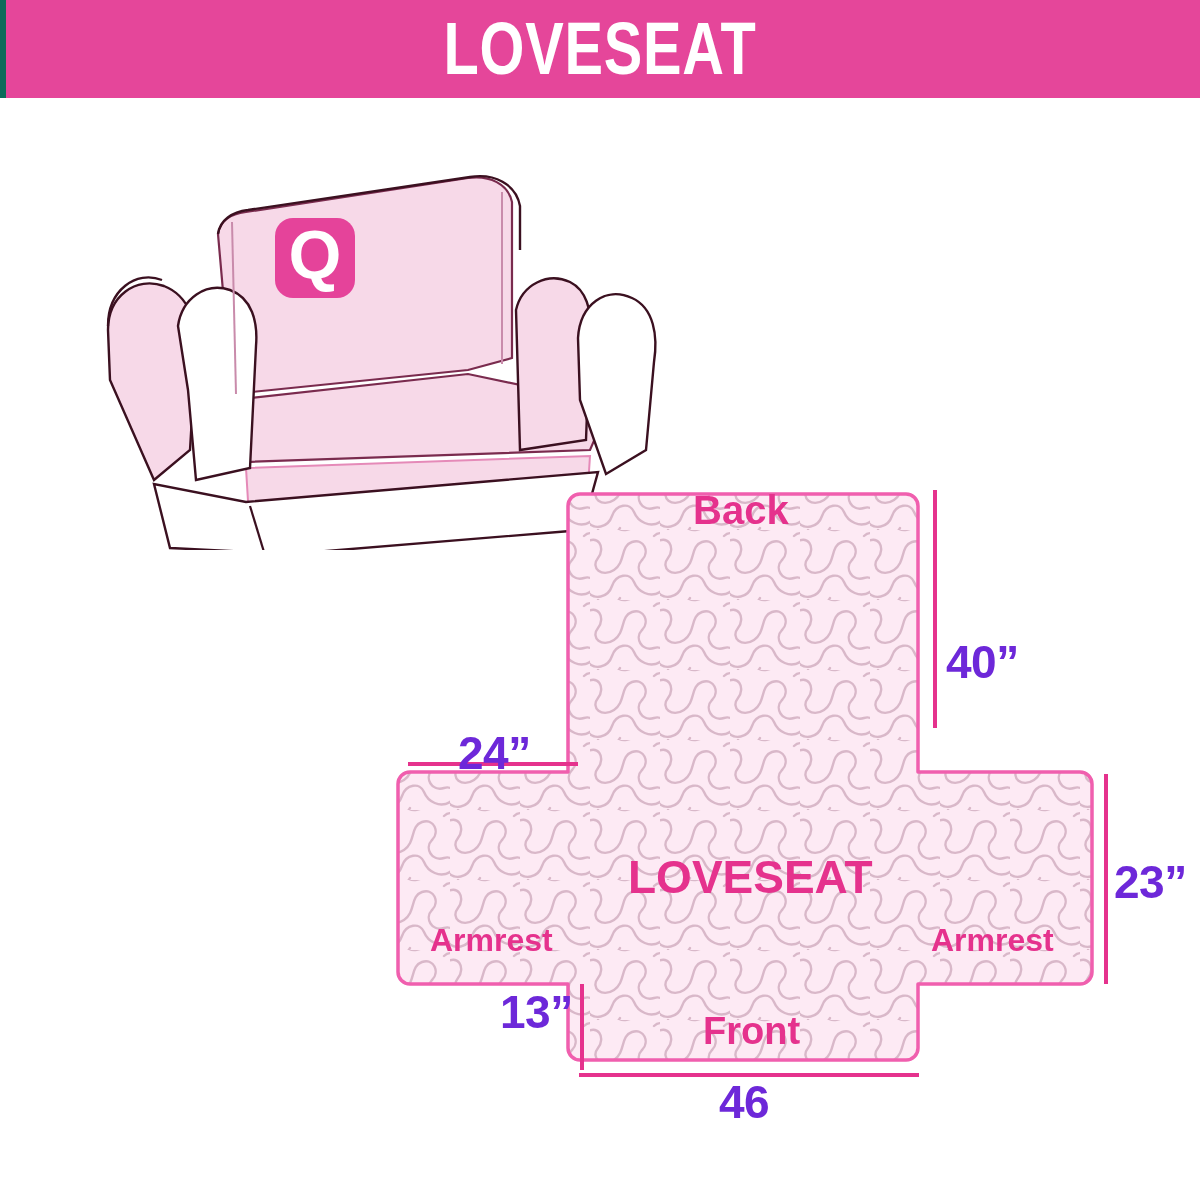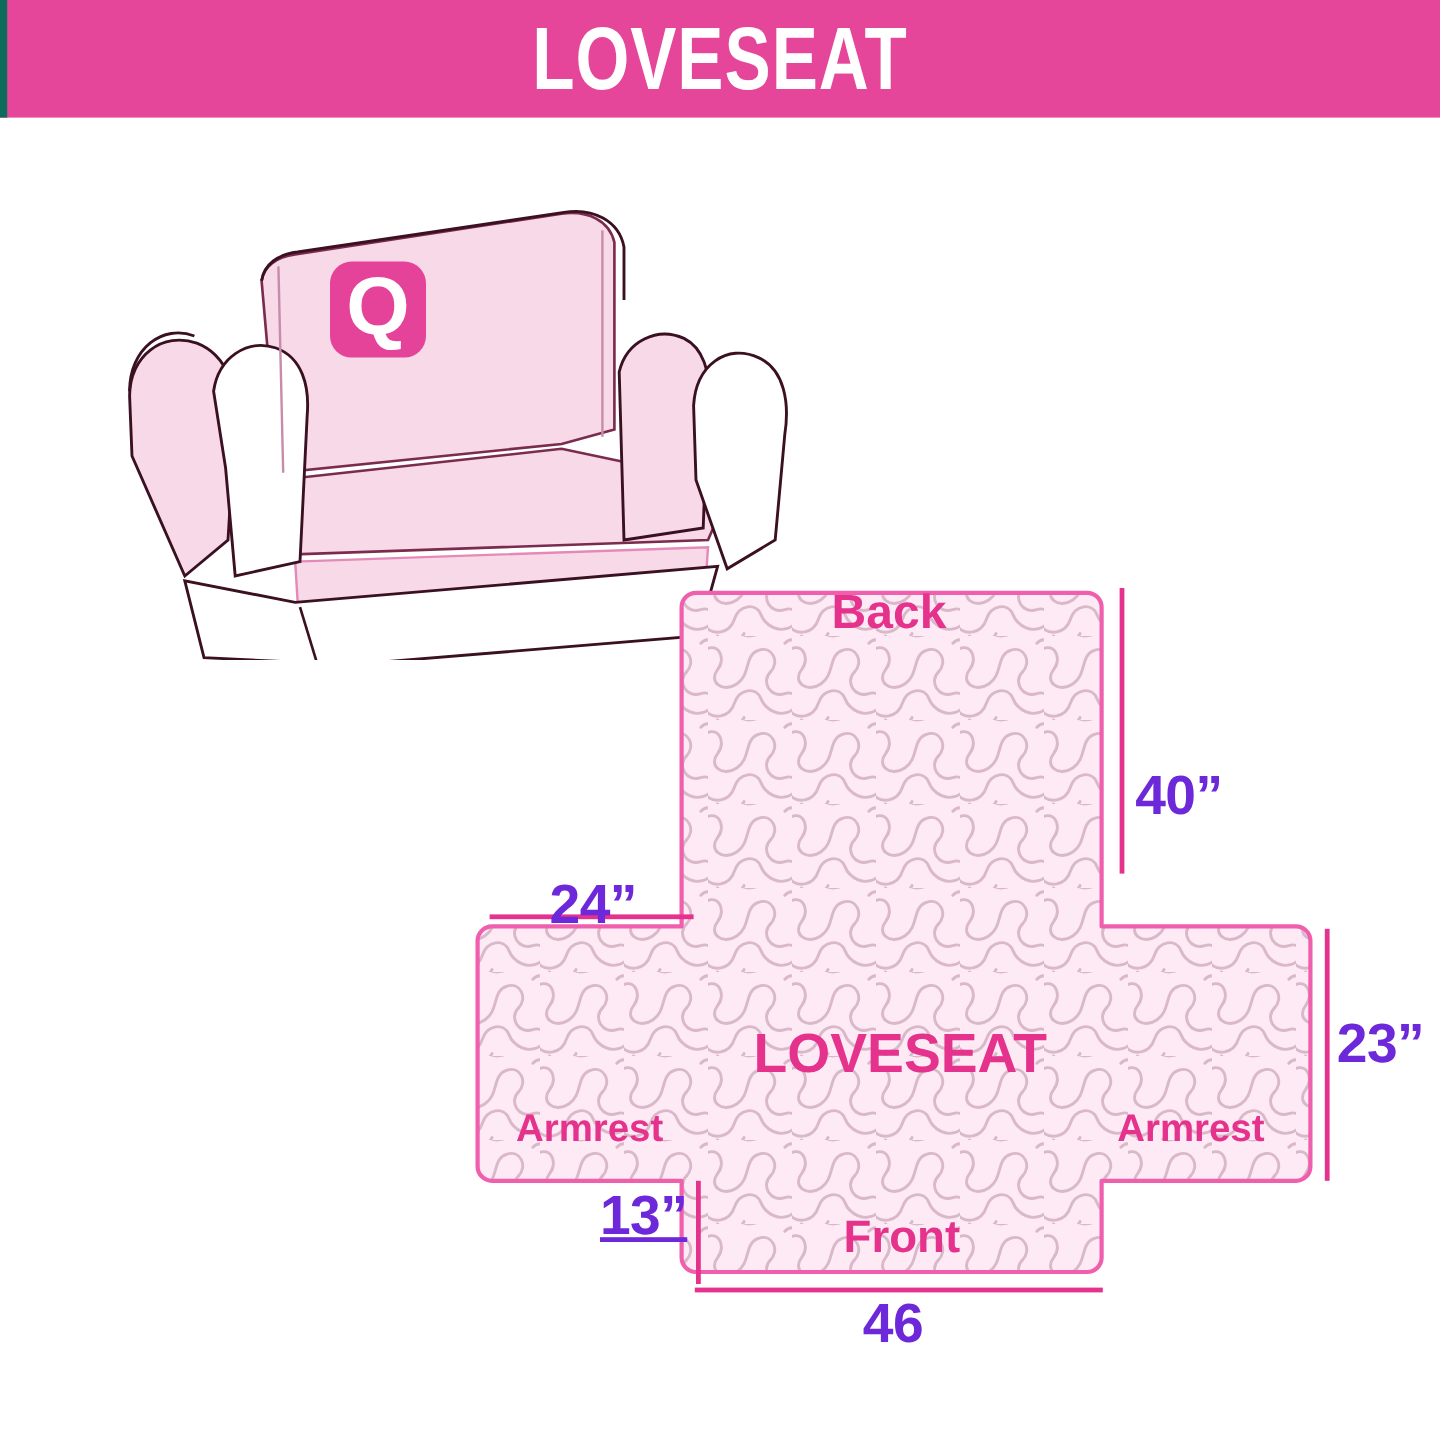--- a/index.html
+++ b/index.html
@@ -115,26 +115,25 @@
   #dim-40 {
     left: 566px;
     top: 175px;
   }
   #dim-24 {
     left: 78px;
     top: 266px;
   }
   #dim-23 {
     left: 734px;
-    top: 382px;
+    top: 395px;
   }
   #dim-13 {
     left: 120px;
     top: 525px;
-    text-decoration: underline;
   }
   #dim-46 {
     left: 339px;
     top: 615px;
     text-align: center;
   }
 
   .dim-rule-h {
     position: absolute;
     background: #e5328d;

